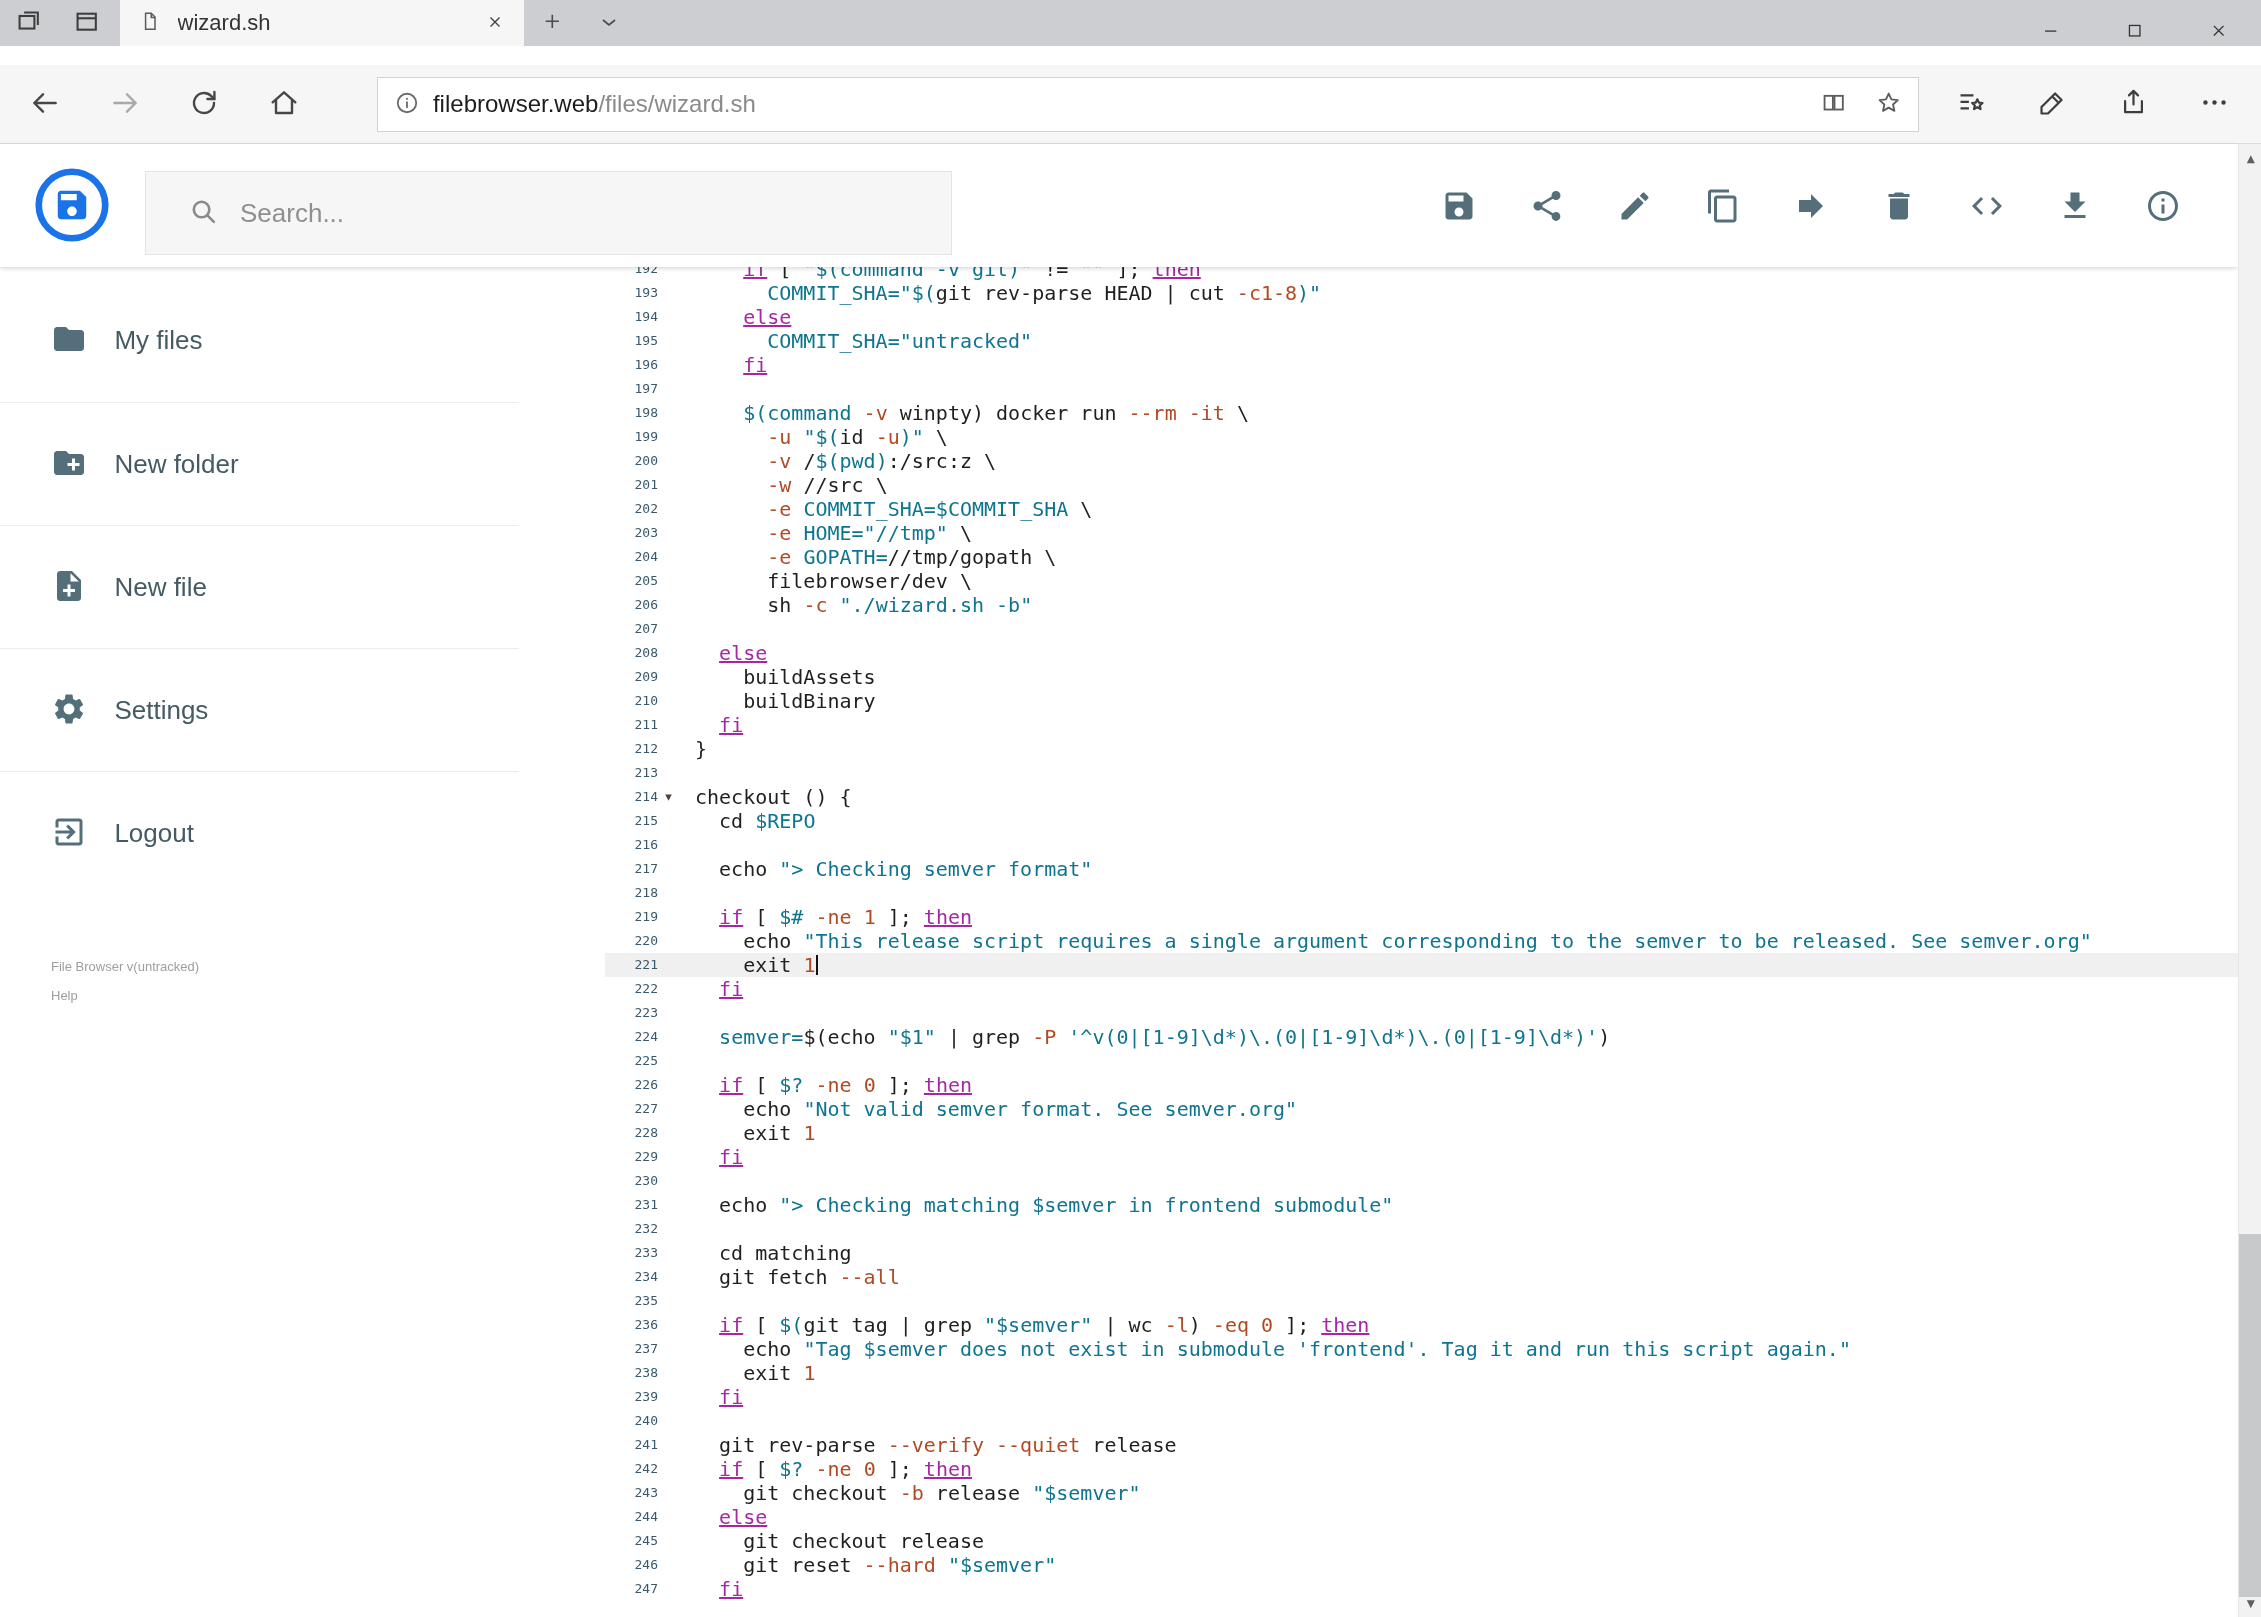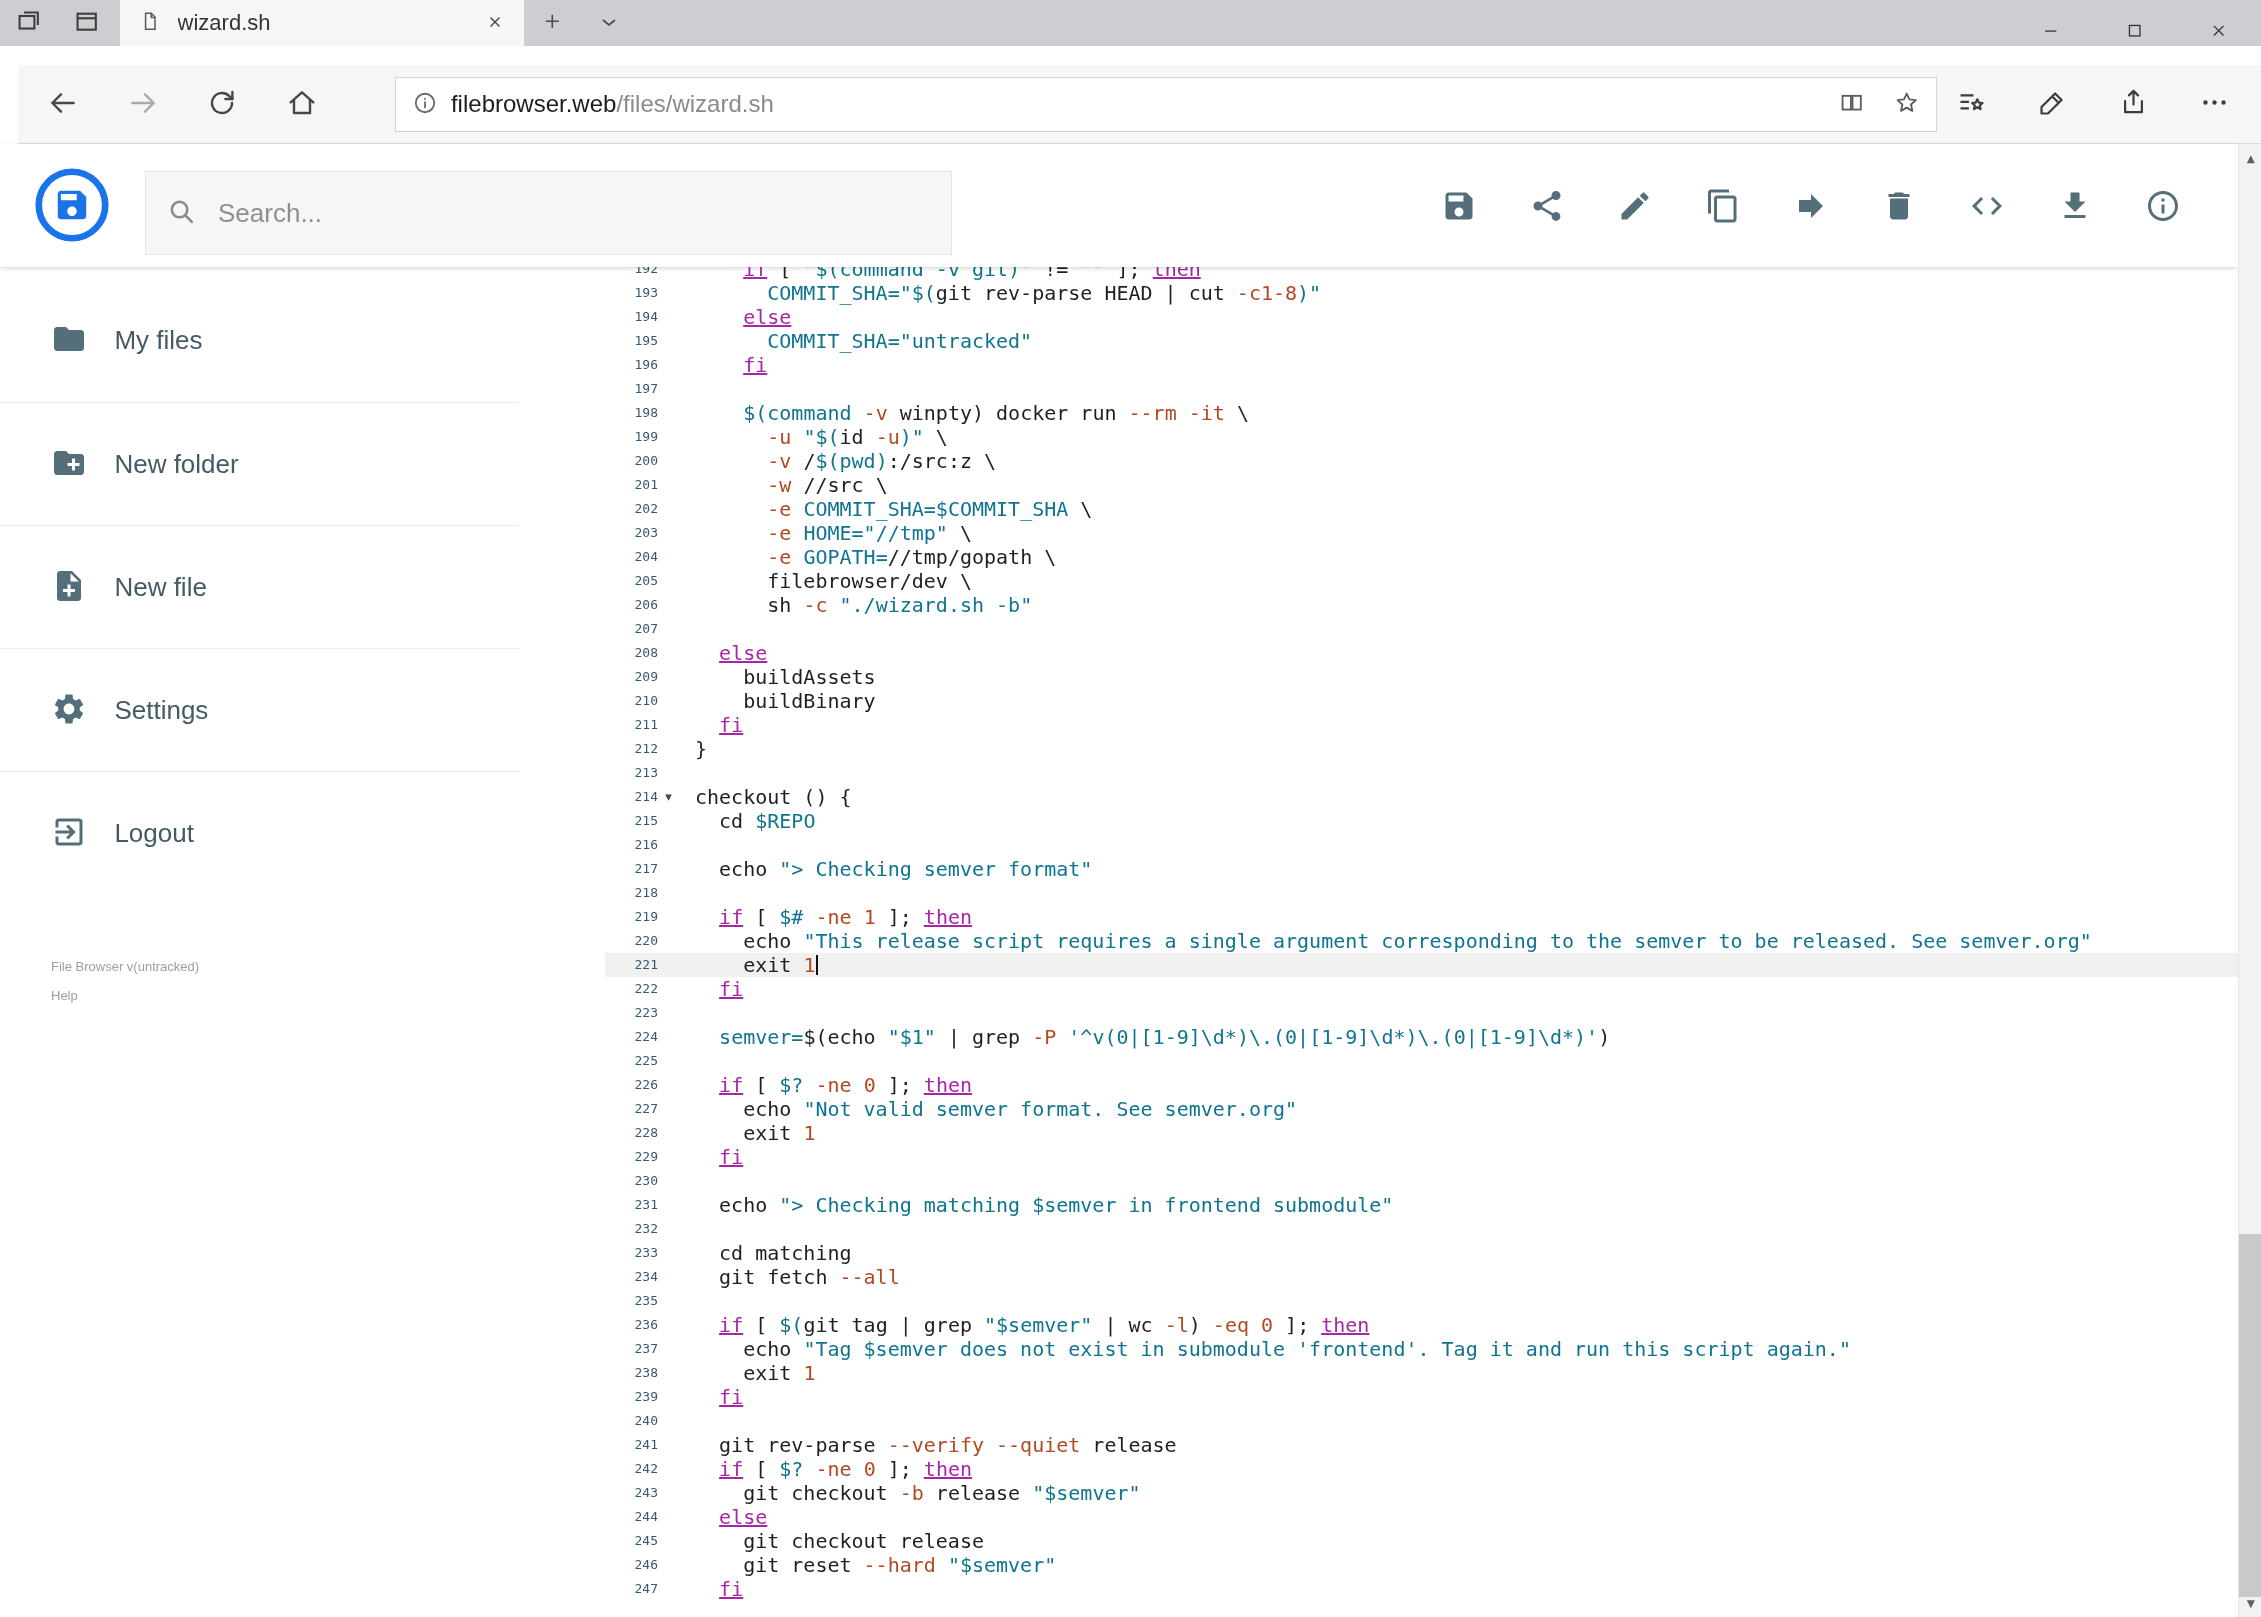--- a/index.html
+++ b/index.html
@@ -14,40 +14,40 @@
                 cursor:default; color:#3d3d3d; }
   .tab { width:404px; margin-left:4.8px; background:#f6f6f6; display:flex; align-items:center;
          padding:0 19.4px; gap:16px; }
   .tab-title { flex:1; font-size:22px; color:#333; white-space:nowrap; overflow:hidden; }
   .newtab, .tab-chevron { width:57px; display:flex; align-items:center; justify-content:center; color:#4a4a4a; }
   .win-controls { margin-left:auto; display:flex; }
   .win-controls .chrome-btn { width:84px; height:65px; }
 
   
   .navbar { position:absolute; top:65px; left:0; right:0; height:79px; background:#f6f6f6;
-            border-bottom:0.8px solid #dcdcdc; display:flex; align-items:center; padding:0 19.4px;margin-left:18px; }
+            border-bottom:0.8px solid #dcdcdc; display:flex; align-items:center; padding:0 19.4px; }
   .nav-btn { width:52px; height:52px; margin-right:27.4px; background:none; border:none;
              display:flex; align-items:center; justify-content:center; color:#474747; }
   .nav-btn.disabled { color:#a9a9a9; }
   .urlbox { flex:1; max-width:1542px; margin-left:40px; height:55px; background:#fff;
             border:0.8px solid #d2d2d2; display:flex; align-items:center; padding:0 16px; gap:13px; }
   .url-text { flex:1; font-size:24px; white-space:nowrap; overflow:hidden; }
   .url-domain { color:#1d1d1f; }
   .url-path { color:#8a8a8a; }
   .url-icons { display:flex; gap:27.4px; color:#5c5c5c; }
   .nav-right { margin-left:auto; display:flex; gap:36px; padding-right:4.8px; color:#474747; }
   .nav-right .chrome-btn { width:45px; height:45px; }
 
   
   .app-header { position:absolute; top:144px; left:0; right:22.6px; height:123px; background:#fff;
                 box-shadow:0 2.4px 4.8px rgba(0,0,0,.18); z-index:5; }
   .logo { position:absolute; left:34px; top:23.4px; width:76px; height:76px; }
   .searchbox { position:absolute; left:145px; top:27px; width:807px; height:84px;
                background:#f6f6f6; border:1.6px solid #e4e4e4; border-radius:0;
-               display:flex; align-items:center; padding:0 20px; gap:21px; }
+               display:flex; align-items:center; padding:0 42px; gap:21px; }
   .search-input { flex:1; border:none; background:transparent; outline:none; font-size:26px;
                   color:#444; font-family:"Liberation Sans",sans-serif; }
   .search-input::placeholder { color:#8f8f8f; opacity:1; }
   .toolbar { position:absolute; right:57px; top:0; height:100%; display:flex; align-items:center; gap:52px; }
   .tool-btn { background:none; border:none; width:36px; height:36px; padding:0; cursor:pointer; }
   .app-icon { color:var(--icon,#546e7a); display:block; }
 
   
   .sidebar { position:absolute; top:266px; left:0; width:519px; bottom:7px; background:#fff; padding-top:13px; }
   .side-item { height:123px; display:flex; align-items:center; padding-left:51px; gap:27.4px; cursor:pointer; }

